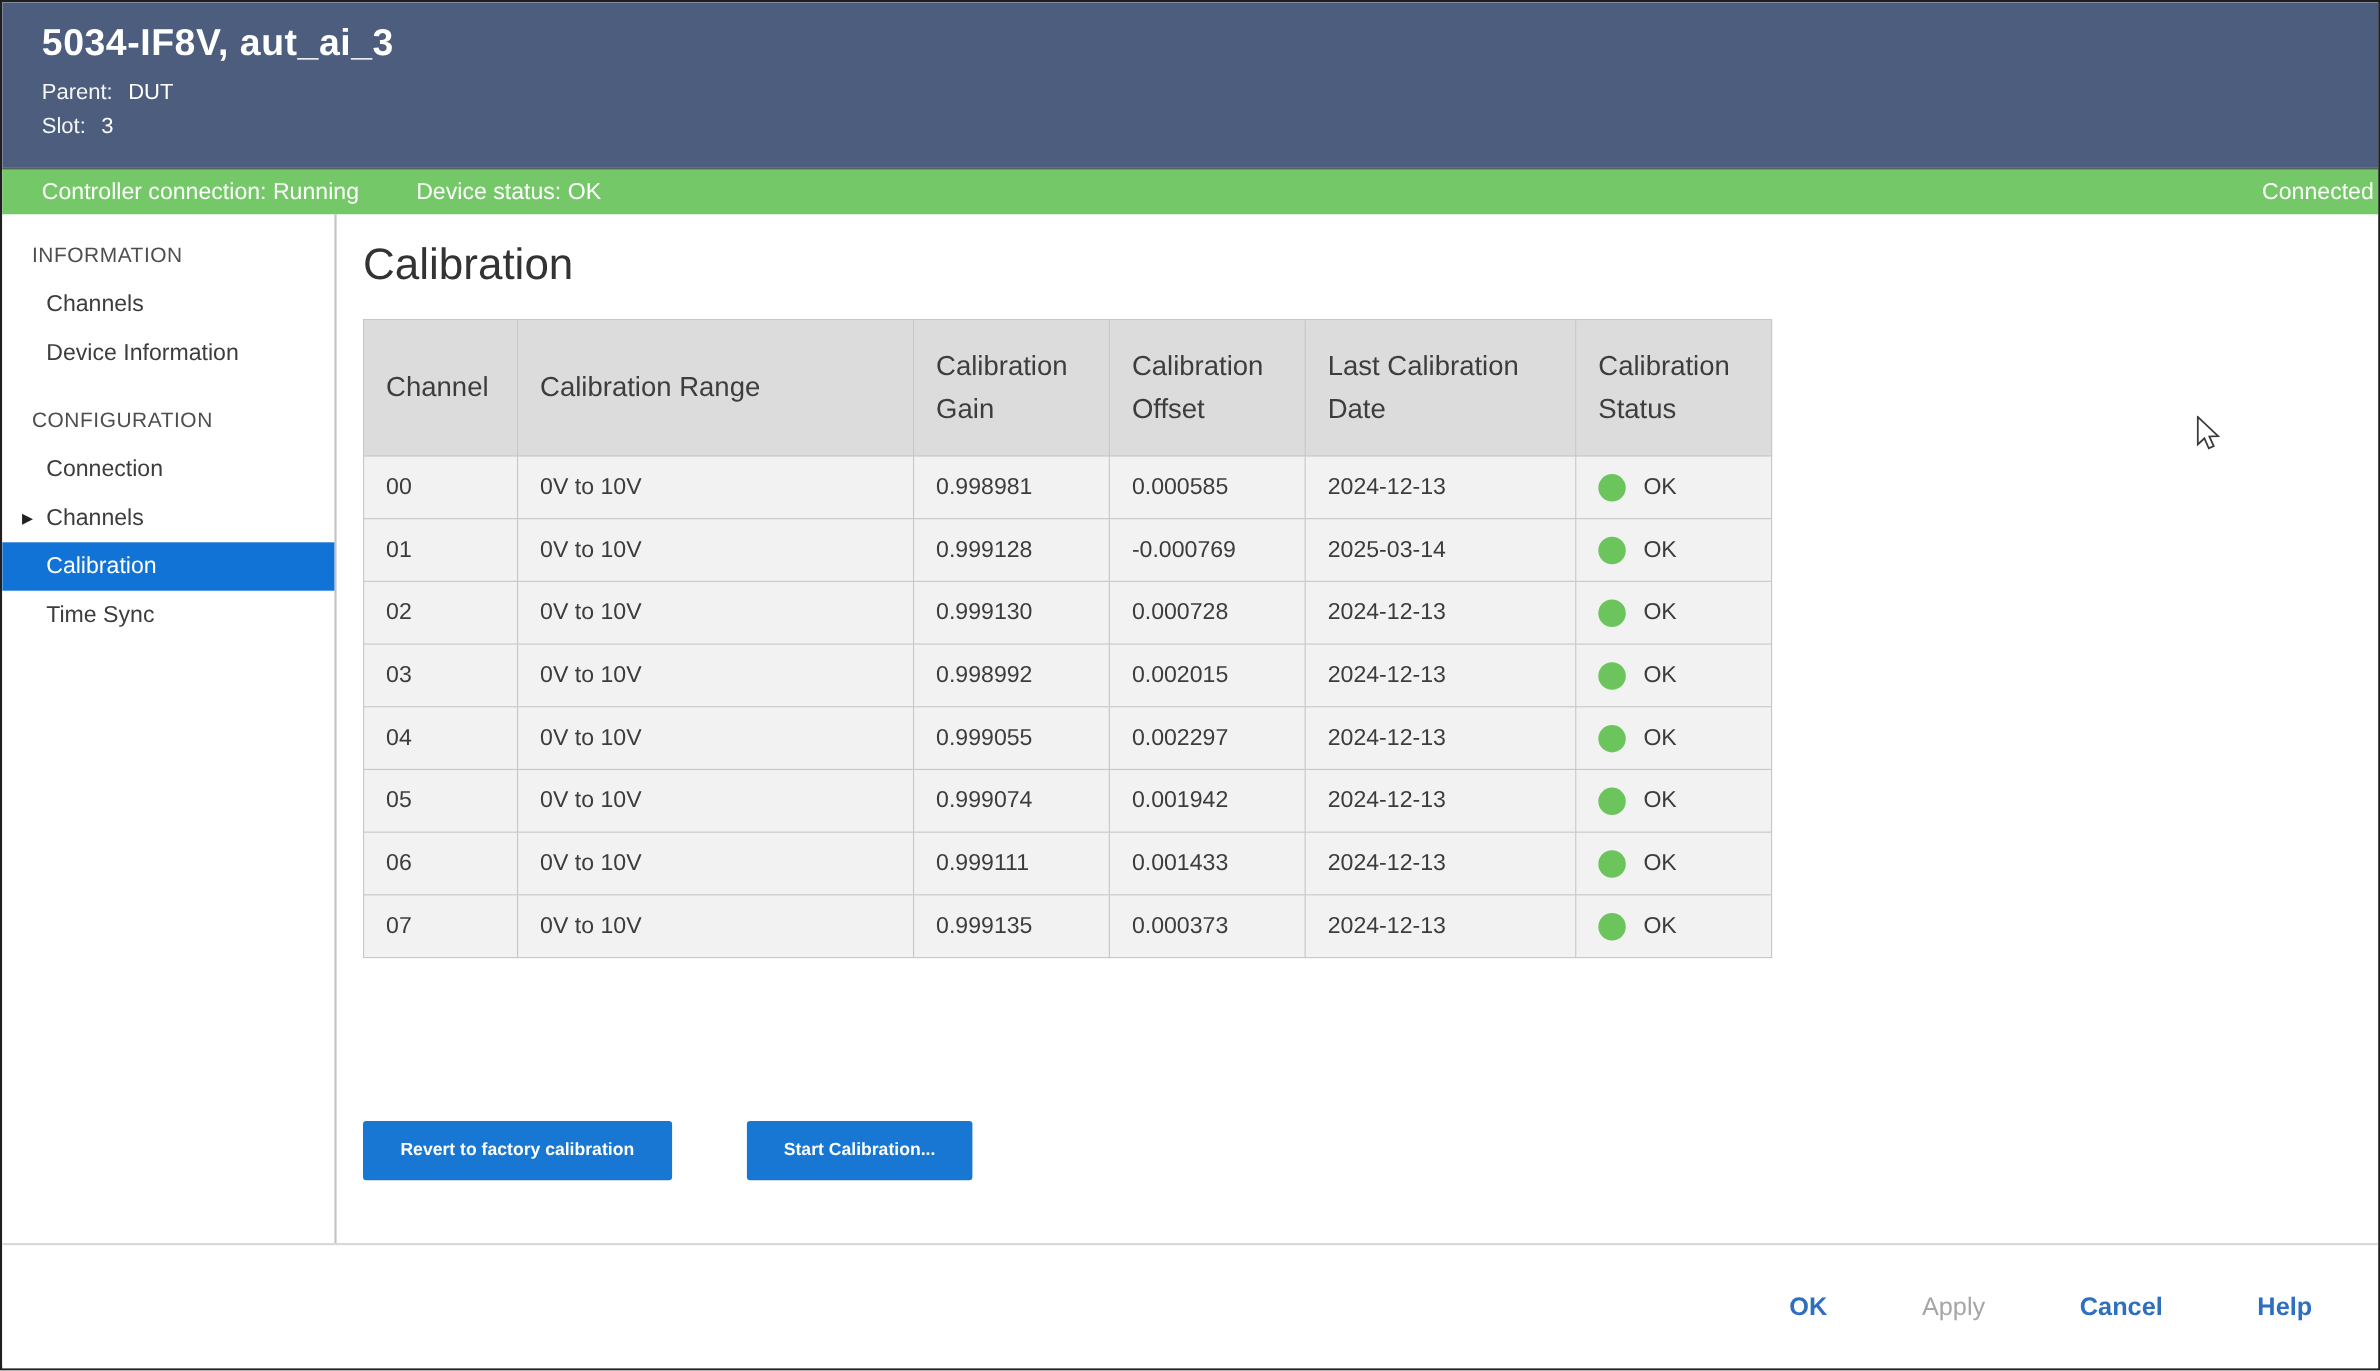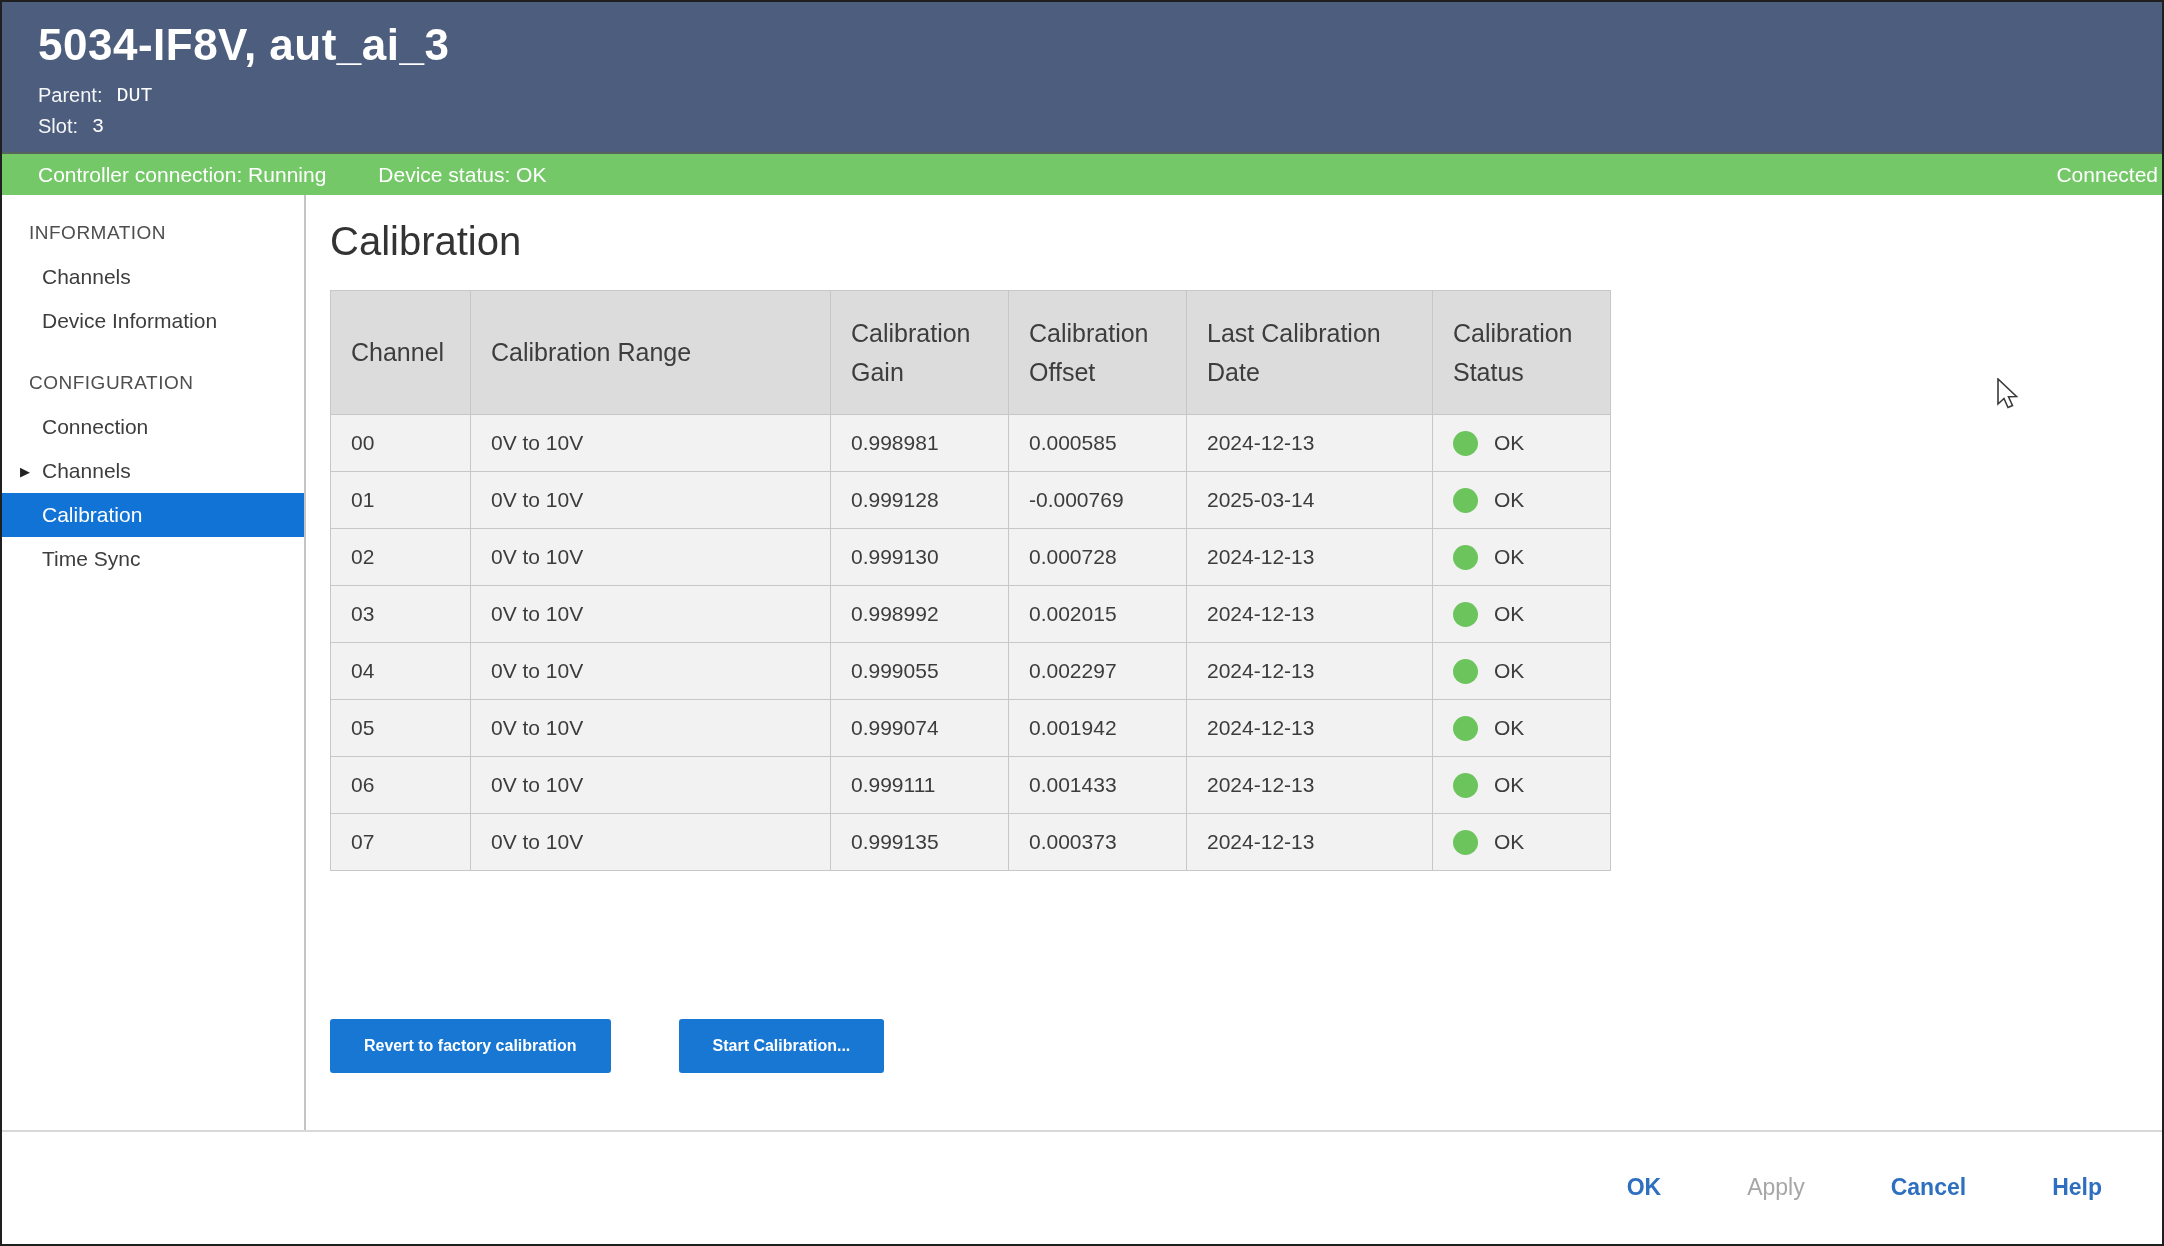--- a/index.html
+++ b/index.html
@@ -16,33 +16,33 @@
   }
 
   
   .titlebar {
     height: 150px;
     background: #4c5d7d;
     color: #ffffff;
     padding: 18px 0 0 36px;
   }
   .device-title {
-    font-size: 44px;
+    font-size: 34px;
     font-weight: 700;
     letter-spacing: 0.5px;
   }
   .meta-row {
     margin-top: 14px;
     font-size: 20px;
     display: flex;
     text-align: center;
   }
   .meta-row.slot { margin-top: 8px; }
   .meta-label { opacity: 0.95; }
-  .meta-value { margin-left: 14px; font-family: Liberation Mono, monospace; }
+  .meta-value { margin-left: 14px; }
 
   
   .statusbar {
     height: 43px;
     background: #74c868;
     border-top: 2px solid #55655e;
     color: #ffffff;
     display: flex;
     align-items: center;
     font-size: 21px;

